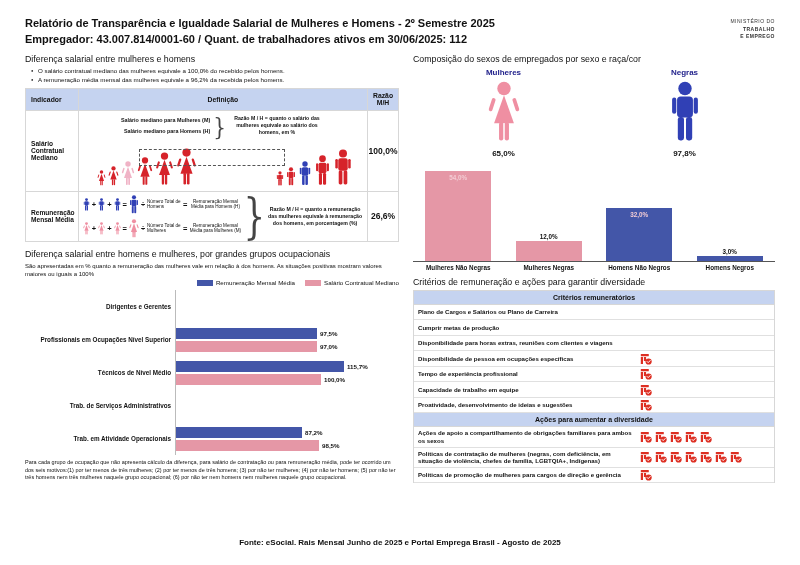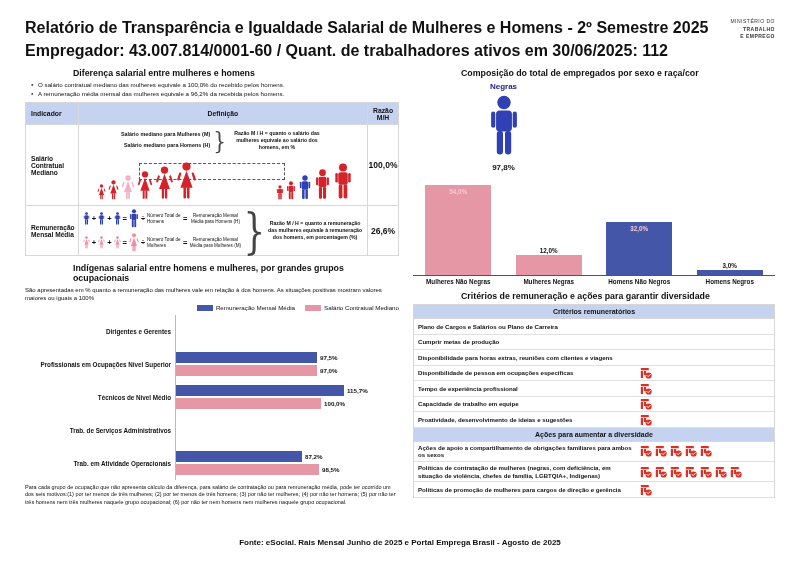--- a/index.html
+++ b/index.html
@@ -2,34 +2,34 @@
 <html><head>
 <meta charset="utf-8">
 <style>
   * { box-sizing: border-box; margin: 0; padding: 0; }
   html,body { background:#ffffff; }
   body { font-family: "Liberation Sans", "DejaVu Sans", sans-serif; color:#111; }
   .page { width:800px; height:565px; background:#fff; padding:16px 25px 8px 25px; display:flex; flex-direction:column; overflow:hidden; }
 
   
   .hdr { display:flex; justify-content:space-between; align-items:flex-start; }
-  .hdr-titles { font-weight:bold; font-size:16px; line-height:1.45; }
+  .hdr-titles { font-weight:bold; font-size:11px; line-height:1.45; }
   .logos { display:flex; align-items:center; gap:10px; margin-top:2px; }
   .ministry { text-align:right; font-size:5px; letter-spacing:.5px; color:#333; line-height:1.5; }
   .ministry .b { font-weight:bold; }
   .gov { text-align:center; line-height:1; }
   .gov-top { font-size:4.5px; font-weight:bold; letter-spacing:1.5px; color:#111; }
   .gov-name { font-size:15px; font-weight:bold; font-style:italic; letter-spacing:-1px; line-height:1; margin:1px 0; }
   .gov-bottom { font-size:3.6px; letter-spacing:.6px; color:#333; }
 
   
   .cols { display:flex; gap:14px; margin-top:6px; flex:1; }
   .col-l { width:374px; flex:none; }
   .col-r { flex:1; min-width:0; }
-  h2.sec { font-size:8.8px; font-weight:bold; margin-bottom:3px;margin-left:48px; }
+  h2.sec { font-size:8.8px; font-weight:normal; margin-bottom:3px; }
 
   
   .bullets { list-style:none; margin:1px 0 5px 6px; }
   .bullets li { font-size:6.2px; margin:2px 0; padding-left:7px; position:relative; }
   .bullets li::before { content:"●"; position:absolute; left:0; top:0; font-size:4px; line-height:8px; }
 
   
   table.ind { width:100%; border-collapse:collapse; margin-bottom:7px; }
   table.ind th, table.ind td { border:1px solid #d7d7d7; }
   table.ind th { background:#c5d3f0; font-size:6.8px; padding:3.5px 2px; }
@@ -323,21 +323,21 @@
                   </div>
               <div class="brace lg">}</div>
               <div class="def-note">Razão M / H = quanto a remuneração das mulheres equivale à remuneração dos homens, em porcentagem (%)</div>
             </div>
           </td>
           <td class="ratio">26,6%</td>
         </tr>
       </tbody>
         </table>
 
-      <h2 class="sec">Indígenas salarial entre homens e mulheres, por grandes grupos ocupacionais</h2>
+      <h2 class="sec">Diferença salarial entre homens e mulheres, por grandes grupos ocupacionais</h2>
       <p class="sub-note">São apresentadas em % quanto a remuneração das mulheres vale em relação à dos homens. As situações positivas mostram valores maiores ou iguais a 100%</p>
       <div class="legend">
         <span><span class="sw" id="sw-blue" style="background: rgb(67, 86, 168);"></span><span>Remuneração Mensal Média</span></span>
         <span><span class="sw" id="sw-pink" style="background: rgb(229, 151, 166);"></span><span>Salário Contratual Mediano</span></span>
       </div>
       <div id="occ-chart">
           <div class="occ-row">
             <div class="occ-lab">Dirigentes e Gerentes</div>
             <div class="occ-plot"></div>
           </div>
@@ -382,22 +382,34 @@
                 <div class="occ-bar" style="width: 143px; background: rgb(229, 151, 166);"></div>
                 <span class="occ-val">98,5%</span>
               </div>
             </div>
           </div>
         </div>
       <p class="occ-footnote">Para cada grupo de ocupação que não apresenta cálculo da diferença, para salário de contratação ou para remuneração média, pode ter ocorrido um dos seis motivos:(1) por ter menos de três mulheres; (2) por ter menos de três homens; (3) por não ter mulheres; (4) por não ter homens; (5) por não ter três homens nem três mulheres naquele grupo ocupacional; (6) por não ter nem homens nem mulheres naquele grupo ocupacional.</p>
     </section>
 
     <section class="col-r">
-      <h2 class="sec">Composição do total de empregados por sexo e raça/cor</h2>
+      <h2 class="sec">Composição do sexos de empregados por sexo e raça/cor</h2>
       <div class="sex-row">
+        <div class="sex-block">
+          <div class="sex-name">Mulheres</div>
+          <div id="female-figure"><span style="display: inline-block; line-height: 0;"><svg width="34" height="62" viewBox="0 0 26 50" fill="#ef8fa2">
+                  <circle cx="13" cy="6" r="5.4"></circle>
+                  <path d="M13 11.5 L5 34 H21 Z"></path>
+                  <rect x="3.6" y="13.8" width="3" height="11" rx="1.5" transform="rotate(18 5 14)"></rect>
+                  <rect x="19.4" y="13.8" width="3" height="11" rx="1.5" transform="rotate(-18 21 14)"></rect>
+                  <rect x="9" y="33" width="3.4" height="15" rx="1.6"></rect>
+                  <rect x="13.6" y="33" width="3.4" height="15" rx="1.6"></rect>
+                </svg></span></div>
+          <div class="sex-val">65,0%</div>
+        </div>
         <div class="sex-block">
           <div class="sex-name">Negras</div>
           <div id="male-figure"><span style="display: inline-block; line-height: 0;"><svg width="34" height="62" viewBox="0 0 26 50" fill="#3040b5">
                   <circle cx="13" cy="6" r="5.4"></circle>
                   <rect x="6.6" y="12.4" width="12.8" height="17" rx="3"></rect>
                   <rect x="2.6" y="13.4" width="3.4" height="13" rx="1.7"></rect>
                   <rect x="20" y="13.4" width="3.4" height="13" rx="1.7"></rect>
                   <rect x="7.2" y="29" width="5" height="19" rx="2"></rect>
                   <rect x="13.8" y="29" width="5" height="19" rx="2"></rect>
                 </svg></span></div>

